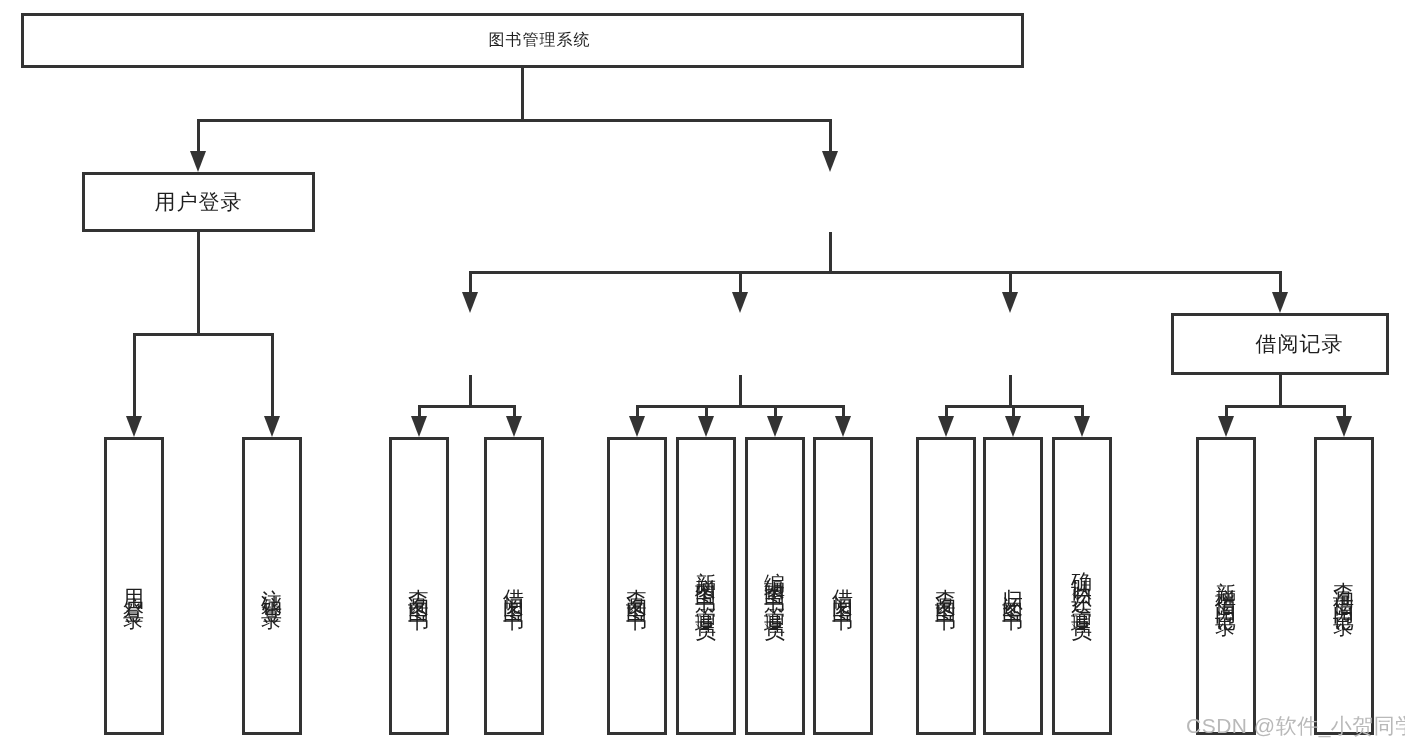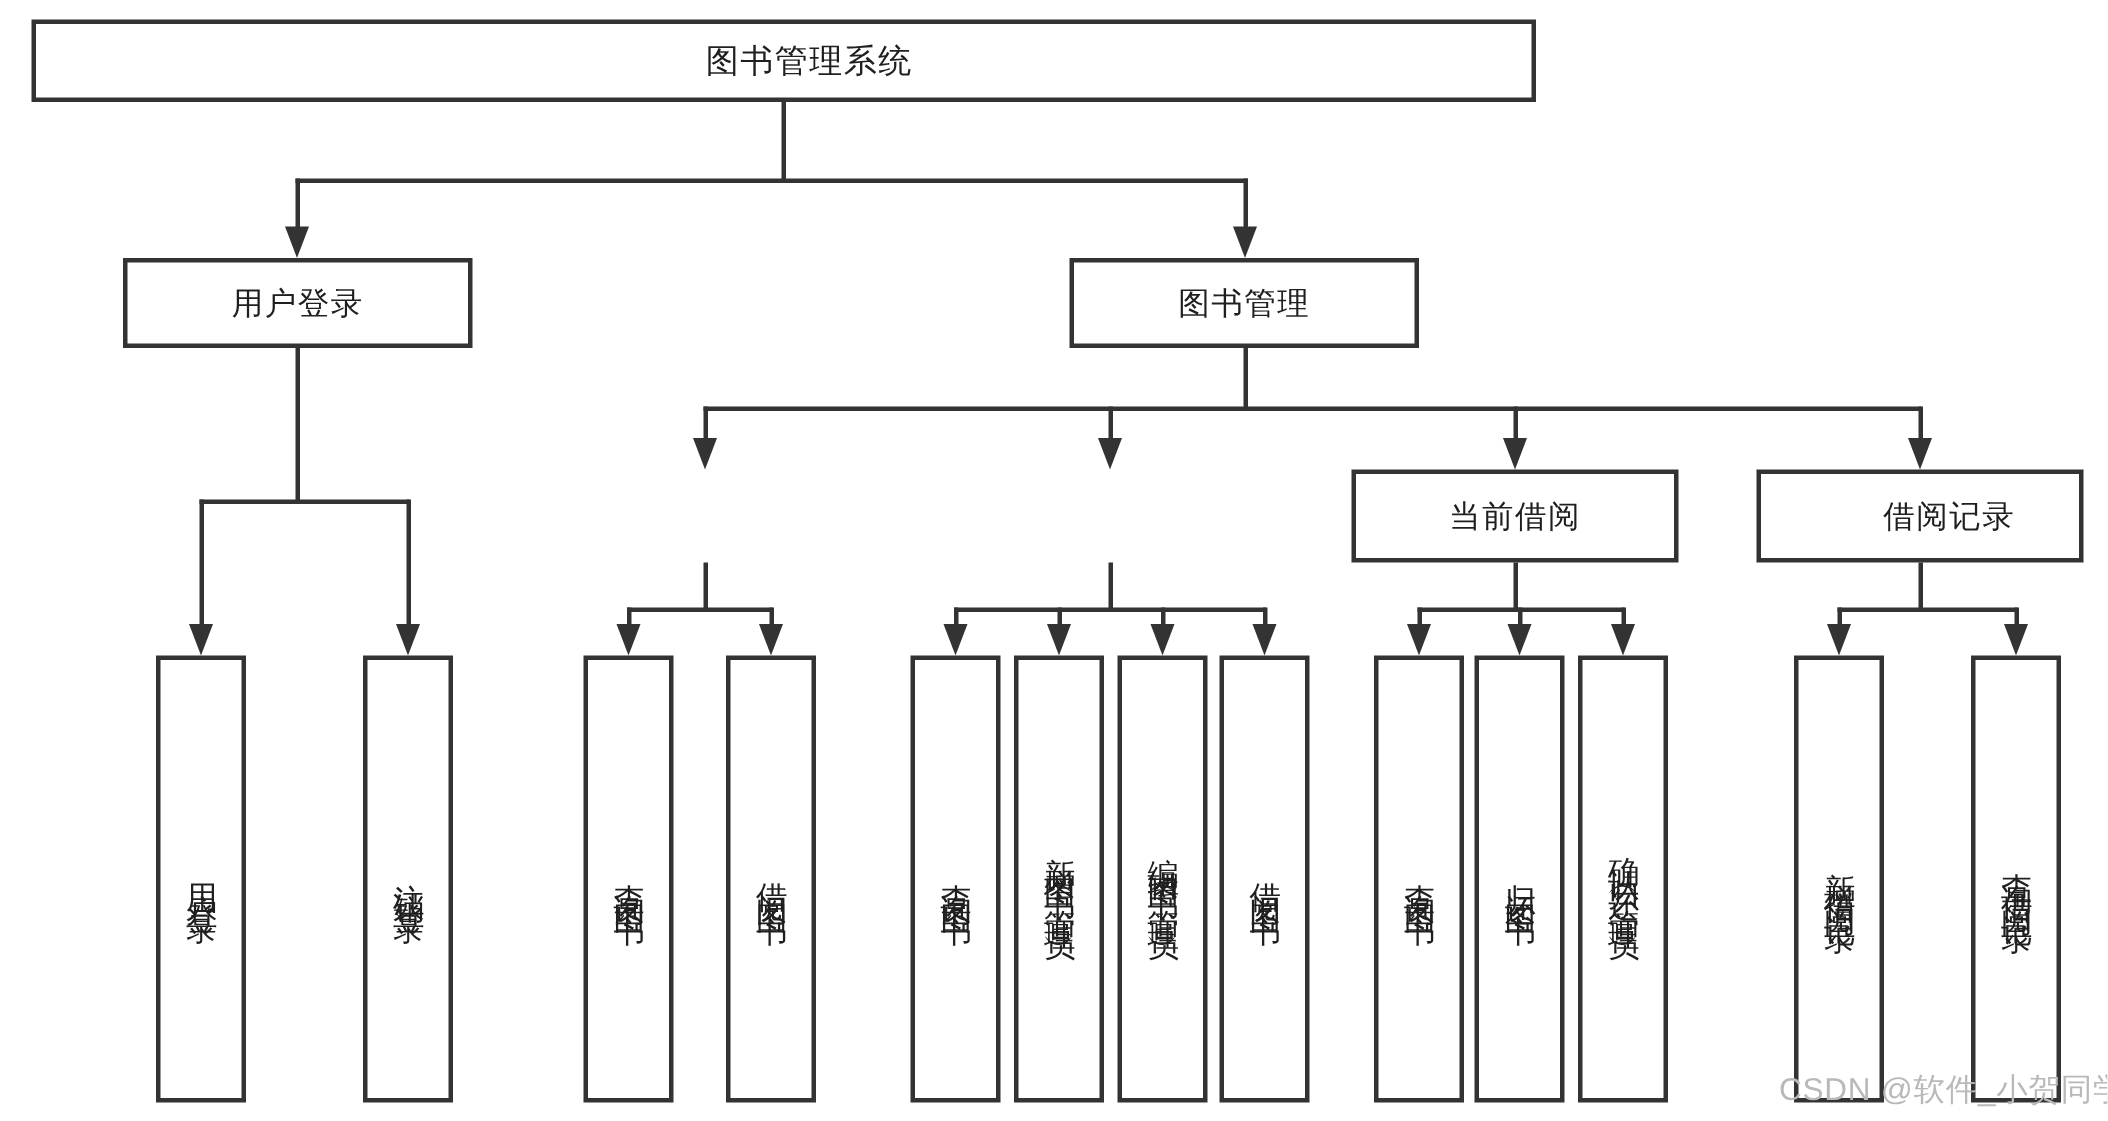--- a/index.html
+++ b/index.html
@@ -5,21 +5,21 @@
   html,body{margin:0;padding:0;background:#ffffff;}
   .canvas{
     position:relative;width:1405px;height:747px;background:#ffffff;overflow:hidden;
     font-family:"Liberation Sans",sans-serif;color:#1f1f1f;
   }
   .box{
     position:absolute;border:3px solid #333333;background:#ffffff;
     display:flex;align-items:center;justify-content:center;box-sizing:border-box;
   }
   .box span{white-space:nowrap;}
-  .root-box span{font-size:22px;letter-spacing:1px;margin-left:34px;}
+  .root-box span{font-size:16px;letter-spacing:1px;margin-left:34px;}
   .h-box span{font-size:21px;letter-spacing:1px;}
   .leaf span{
     writing-mode:vertical-rl;text-orientation:mixed;
     font-size:21px;letter-spacing:7px;line-height:1;
   }
   .vl{position:absolute;width:3px;background:#333333;}
   .hl{position:absolute;height:3px;background:#333333;}
   .tri{
     position:absolute;width:0;height:0;
     border-left:8px solid transparent;border-right:8px solid transparent;
@@ -35,27 +35,21 @@
 
 <div class="canvas">
 
   <div class="box root-box" style="left:21px;top:13px;width:1003px;height:55px;">
     <span>图书管理系统</span>
   </div>
 
   <div class="box h-box" style="left:82px;top:172px;width:233px;height:60px;">
     <span>用户登录</span>
   </div>
-  <div class="box h-box" style="left:713px;top:172px;width:233px;height:60px;">
-    <span>图书管理</span>
-  </div>
 
-  <div class="box h-box" style="left:901px;top:313px;width:218px;height:62px;">
-    <span>当前借阅</span>
-  </div>
   <div class="box h-box" style="left:1171px;top:313px;width:218px;height:62px;padding-left:39px;">
     <span>借阅记录</span>
   </div>
 
   <div class="box leaf" style="left:104px;top:437px;width:60px;height:298px;">
     <span>用户登录</span>
   </div>
   <div class="box leaf" style="left:242px;top:437px;width:60px;height:298px;">
     <span>注销登录</span>
   </div>

